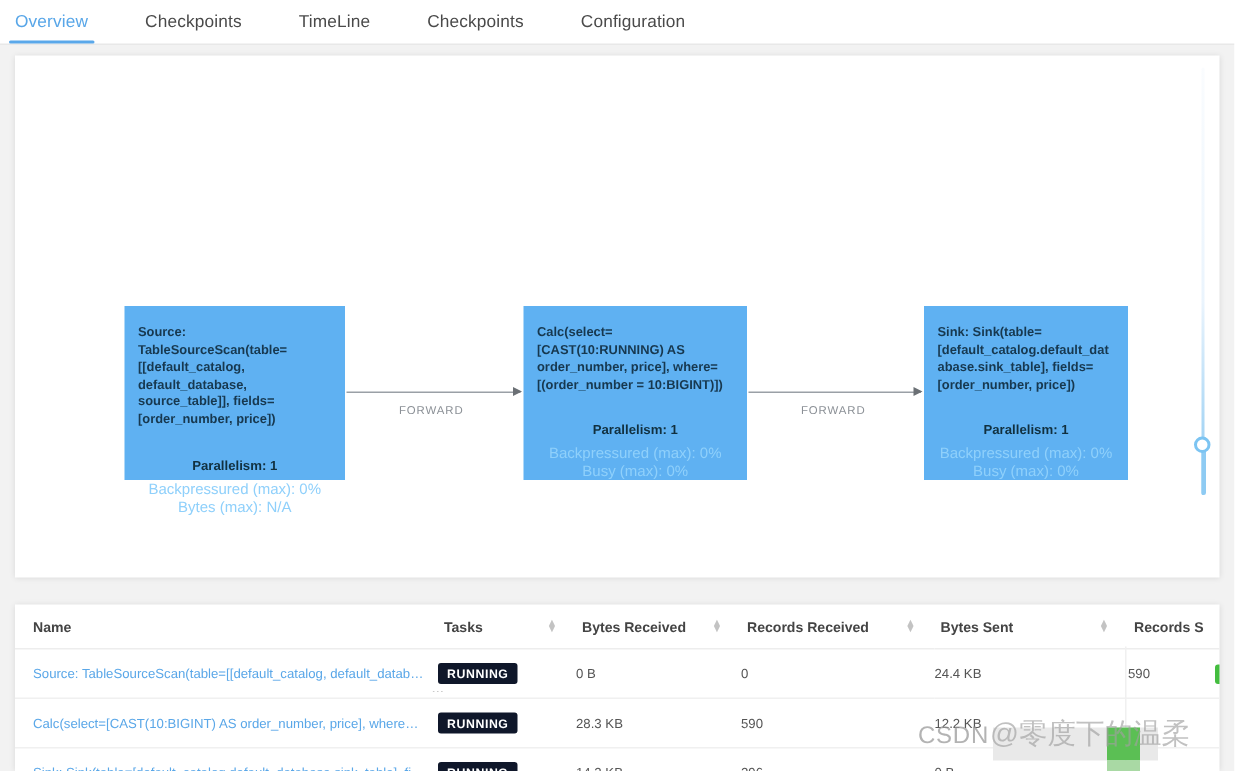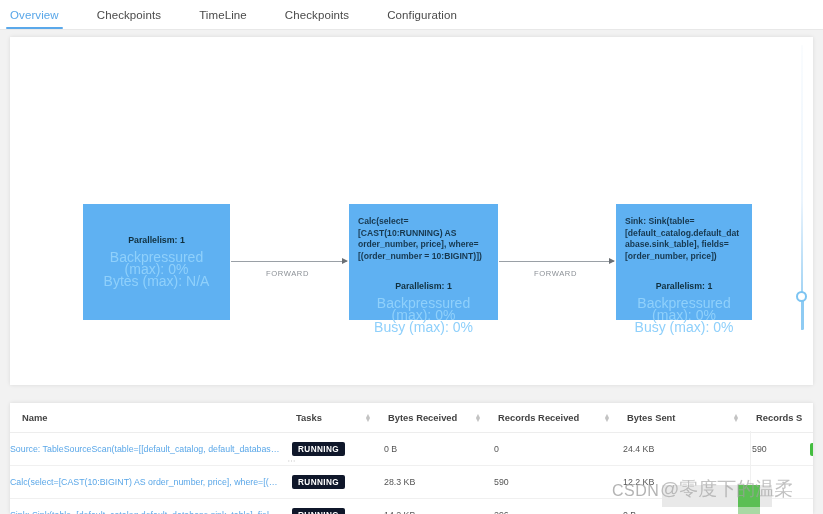--- a/index.html
+++ b/index.html
@@ -89,21 +89,21 @@
     word-break: break-word;
     text-align: left;
   }
   .node-par {
     font-size: 8.8px;
     font-weight: bold;
     color: #11303f;
     margin-top: 19px;
   }
   .node-metric {
-    font-size: 14px;
+    font-size: 10px;
     color: #8fd0fb;
     line-height: 12px;
     margin-top: 6px;
   }
   .node-metric.second { margin-top: 0; }
 
   .n1 { left: 73px;  top: 167px; width: 147px; height: 116px; }
   .n2 { left: 339px; top: 167px; width: 149px; height: 116px; }
   .n3 { left: 606px; top: 167px; width: 136px; height: 116px; }
 
@@ -230,20 +230,21 @@
     border-bottom: 1px solid #f0f0f0;
     white-space: nowrap;
     overflow: hidden;
     text-overflow: ellipsis;
     vertical-align: middle;
   }
   tbody tr:last-child td { border-bottom: none; }
   .cell-name {
     color: #5aa7e8;
     font-size: 8.8px;
+    padding-left: 12px;
     padding-right: 8px;
     cursor: pointer;
   }
   .col-name     { width: 282px; }
   .col-status   { width: 92px; }
   .col-bytesrec { width: 110px; }
   .col-recsrec  { width: 129px; }
   .col-bytessent{ width: 129px; }
   .col-recssent { width: 58px; }
   .col-tasks    { width: 55px; }
@@ -340,20 +341,21 @@
   <div class="tab">TimeLine</div>
   <div class="tab">Checkpoints</div>
   <div class="tab">Configuration</div>
 </div>
 
 <div class="page">
 
   <div class="canvas-card">
 
     <div class="node n1">
+      <div class="node-title">Source: TableSourceScan(table=[[default_catalog, default_database, source_table]], fields=[order_number, price])</div>
       <div class="node-par">Parallelism: 1</div>
       <div class="node-metric">Backpressured (max): 0%</div>
       <div class="node-metric second">Bytes (max): N/A</div>
     </div>
 
     <div class="node n2">
       <div class="node-title">Calc(select=[CAST(10:RUNNING) AS order_number, price], where=[(order_number = 10:BIGINT)])</div>
       <div class="node-par">Parallelism: 1</div>
       <div class="node-metric">Backpressured (max): 0%</div>
       <div class="node-metric second">Busy (max): 0%</div>

